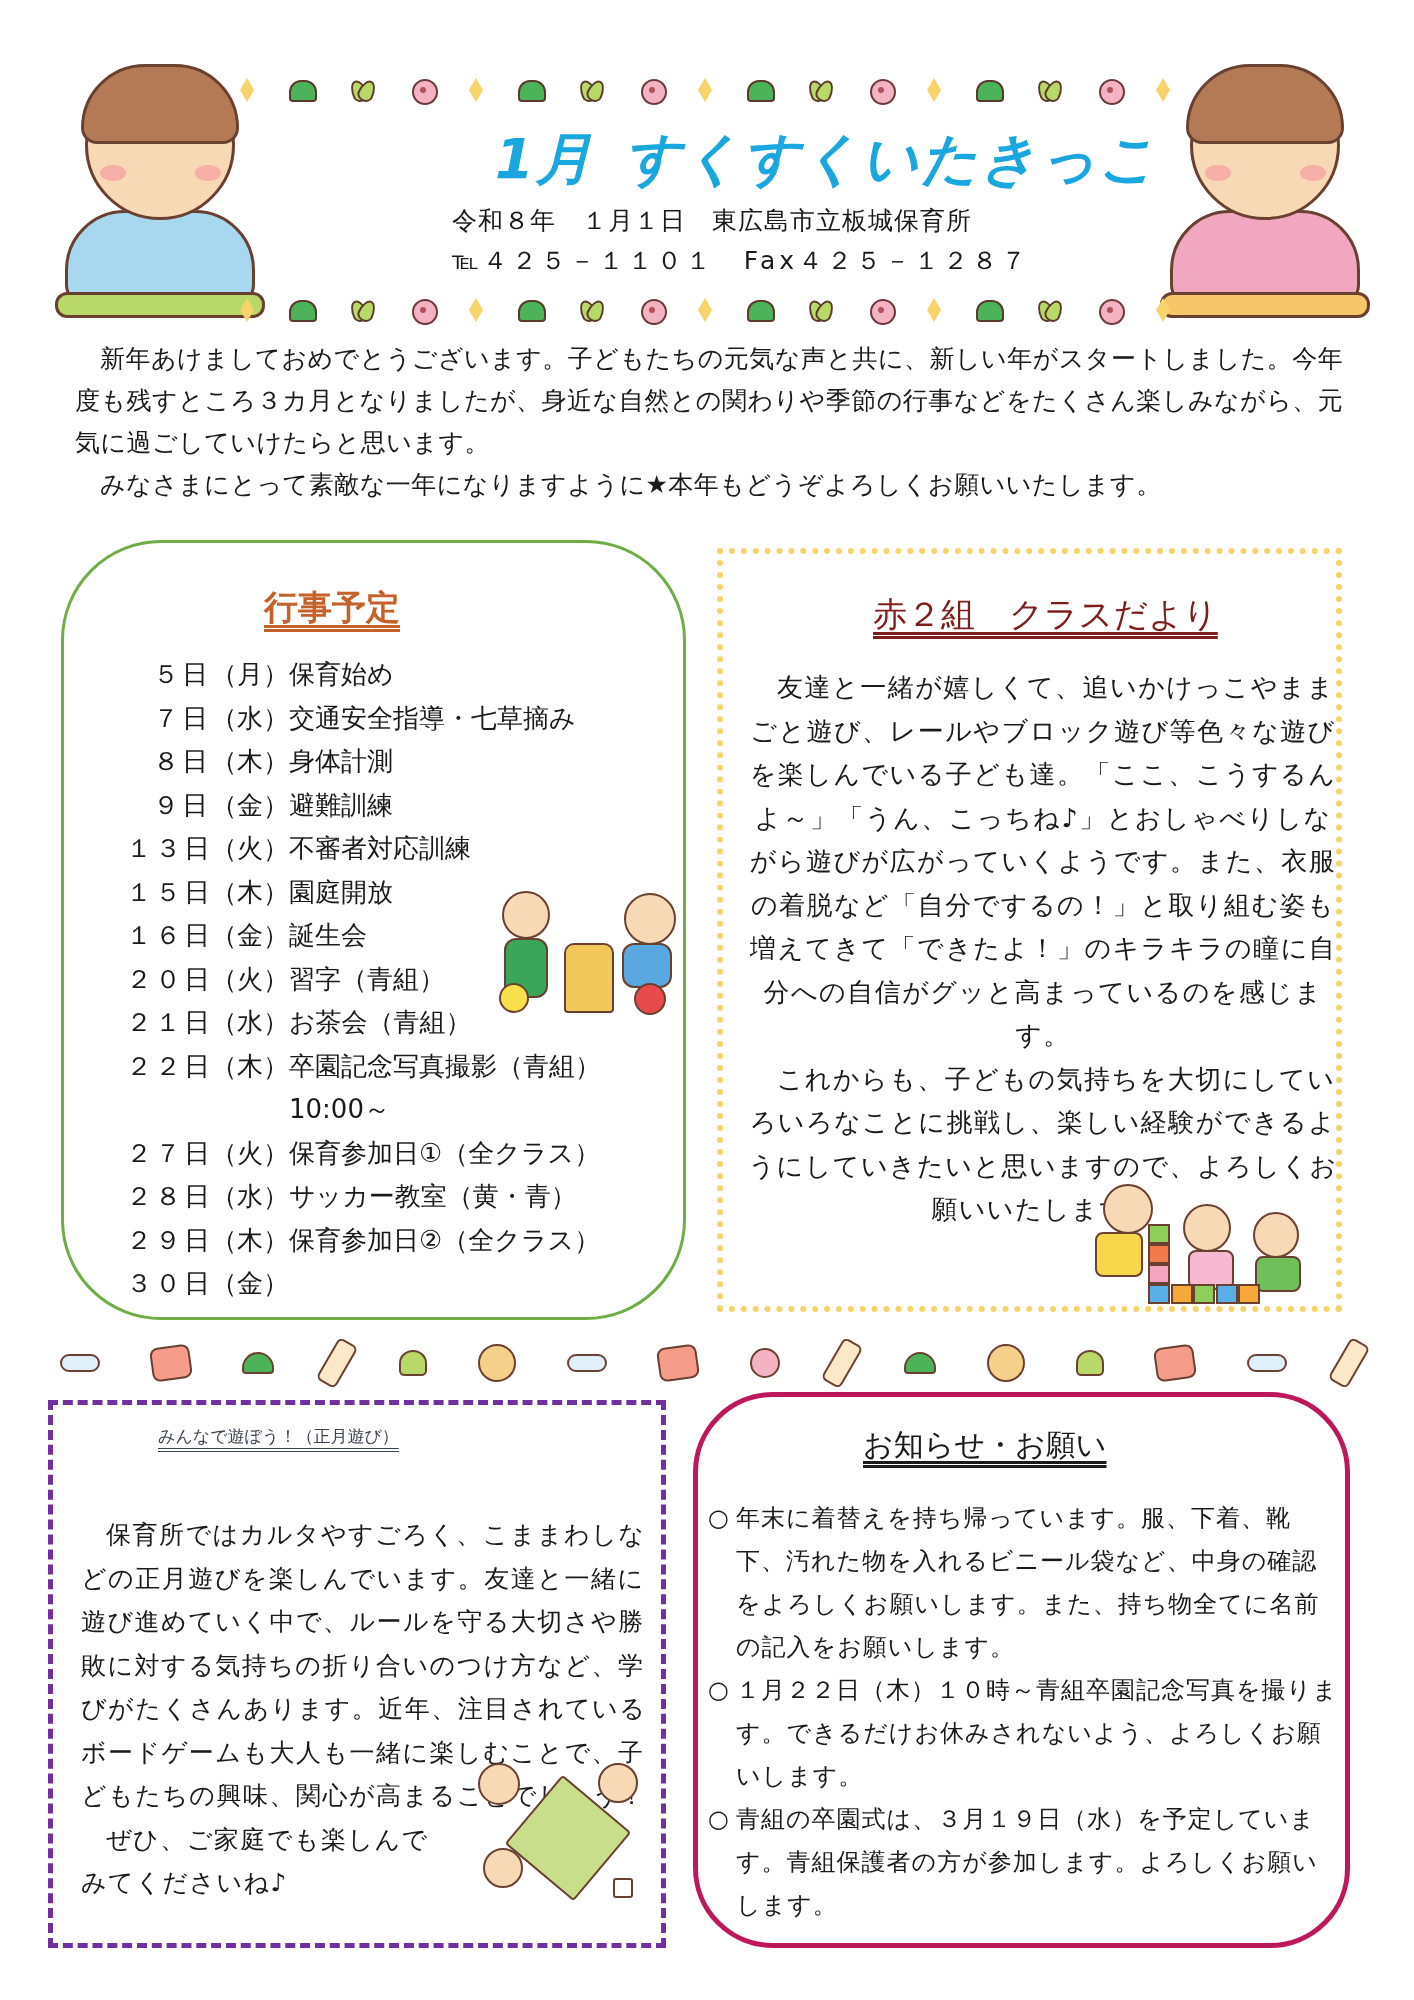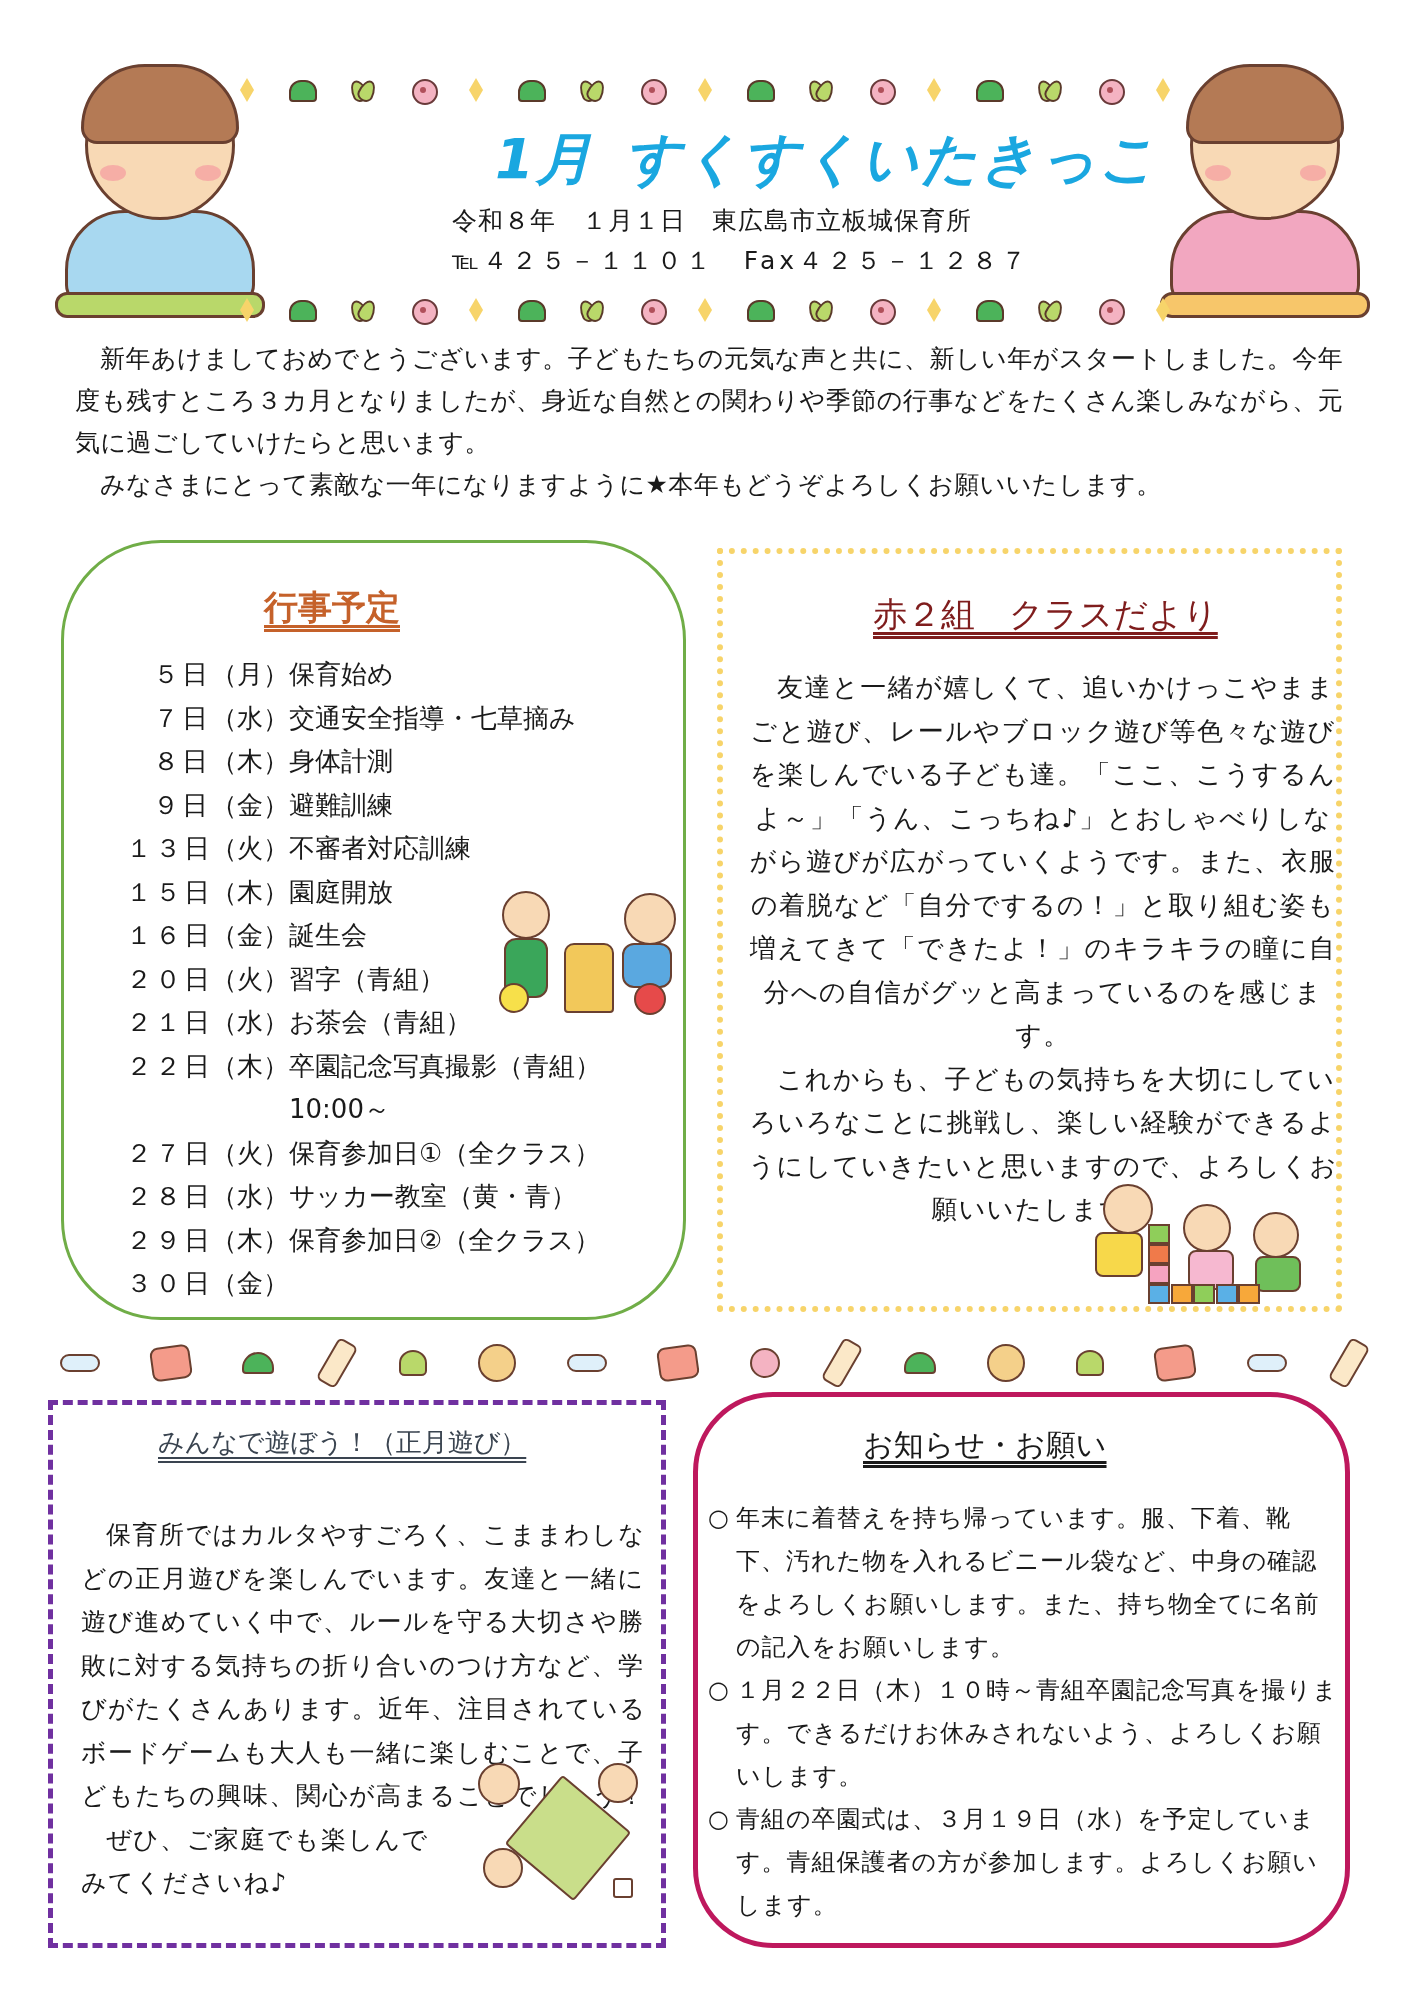--- a/index.html
+++ b/index.html
@@ -71,21 +71,21 @@
   .dv.kite { background: #f49b8a; transform: rotate(-8deg); }
   .dv.pine2 { background: #4cb35a; border-radius: 16px 16px 4px 4px; width: 32px; height: 22px; }
   .dv.paddle { background: #fbe8c8; width: 22px; height: 48px; transform: rotate(30deg); border-radius: 6px; }
   .dv.top { background: #f4d08a; border-radius: 50%; width: 38px; height: 38px; }
   .dv.cloud { background: #dff0fa; border-radius: 16px; width: 40px; height: 18px; }
   .dv.plum2 { background: #f4b3c2; border-radius: 50%; width: 30px; height: 30px; }
   .dv.bamboo2 { background: #b9d86a; border-radius: 50% 50% 20% 20%; width: 28px; height: 26px; }
 
   
   .playbox { position: absolute; left: 48px; top: 1400px; width: 618px; height: 548px; border: 5px dashed #7030a0; }
-  .playbox .sec-title { left: 105px; top: 20px; font-size: 26px; color: #3a4450; font-weight: normal; }
+  .playbox .sec-title { left: 105px; top: 20px; font-size: 17px; color: #3a4450; font-weight: normal; }
   .playbox .text { position: absolute; left: 28px; top: 108px; width: 570px; font-size: 25px; line-height: 43.5px; letter-spacing: 1.5px; }
   .playbox .text p.ind { text-indent: 1em; }
   .board-illus { position: absolute; left: 420px; top: 358px; width: 175px; height: 145px; }
 
   
   .noticebox { position: absolute; left: 693px; top: 1392px; width: 657px; height: 556px; border: 5px solid #be185d; border-radius: 80px; }
   .noticebox .sec-title { left: 165px; top: 28px; font-size: 30px; color: #1a1a1a; font-weight: normal; }
   .notice-list { position: absolute; left: 10px; top: 100px; width: 630px; list-style: none; font-size: 24px; line-height: 43px; letter-spacing: 1px; }
   .notice-list li { padding-left: 28px; text-indent: -28px; }
   .notice-list .mark { display: inline-block; width: 28px; text-indent: 0; }

